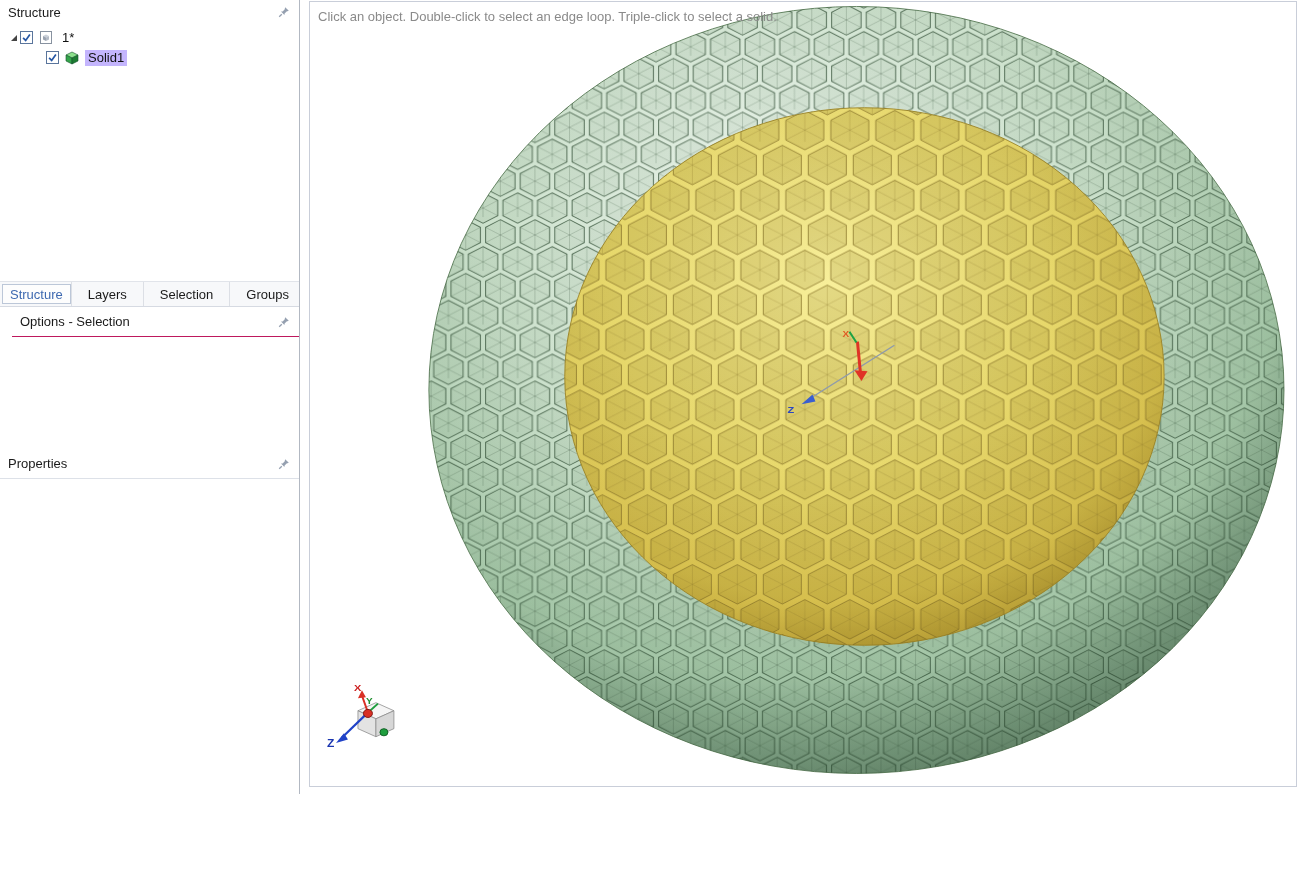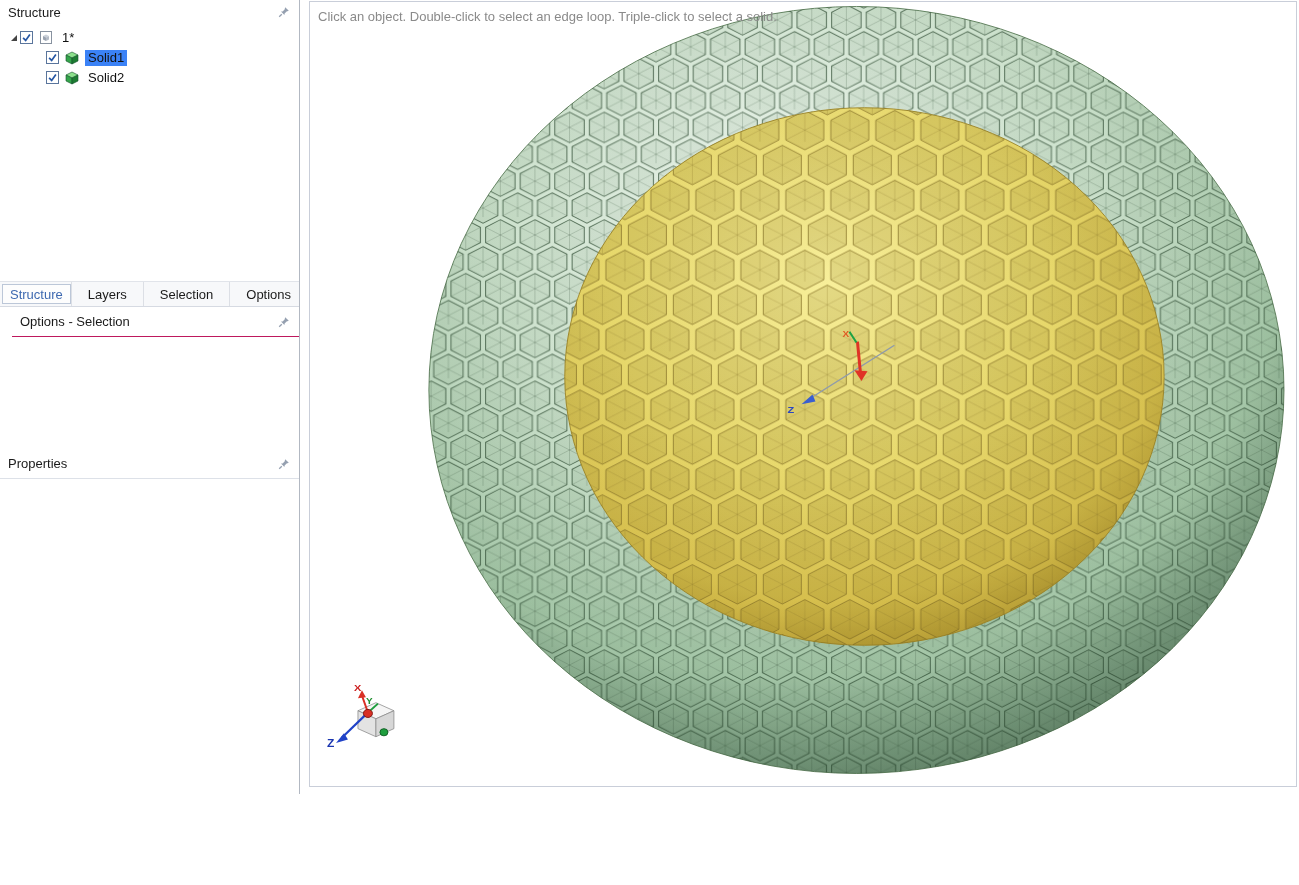--- a/index.html
+++ b/index.html
@@ -19,21 +19,21 @@
 
   .tree { height:257px; padding-top:4px; font-size:13px; color:#111; flex:none; }
   .tree-row { display:flex; align-items:center; height:19px; margin-bottom:1px; }
   .tree-row.root  { padding-left:8px; }
   .tree-row.child { padding-left:46px; }
   .expander { width:12px; display:inline-flex; justify-content:center; }
   .checkbox { width:13px; height:13px; background:#fff; border:1px solid #5a759c;
               display:inline-flex; align-items:center; justify-content:center; margin-right:5px; }
   .tree-icon { width:16px; display:inline-flex; justify-content:center; margin-right:5px; }
   .tree-label { padding:0 3px; line-height:16px; }
-  .tree-label.selected { background:#3b82f6; }
+  .tree-label.selected { background:#c4b5fd; }
 
   .tabbar { height:26px; display:flex; align-items:stretch; background:#f7f8fa;
             border-top:1px solid #e1e4ea; border-bottom:1px solid #d6dae2;
             font-size:13px; flex:none; }
   .tab { display:flex; align-items:center; padding:0 16px; color:#1a1a1a; cursor:pointer; }
   .tab + .tab { border-left:1px solid #dcdfe5; }
   .tab.active { color:#3e69b0; background:#fdfdfd; border:1px solid #bcc7d8;
                 margin:2px 0 2px 2px; padding:0 7px; }
 
   .options-body { height:98px; background:#fff; flex:none; }
@@ -96,42 +96,27 @@
         <span class="tree-icon">
           <svg width="14" height="14" viewBox="0 0 14 14">
             <polygon points="7,1 13,4 7,7 1,4" fill="#8ce08c" stroke="#14532d" stroke-width="0.6"></polygon>
             <polygon points="1,4 7,7 7,13 1,10" fill="#34a44a" stroke="#14532d" stroke-width="0.6"></polygon>
             <polygon points="7,7 13,4 13,10 7,13" fill="#1d7c32" stroke="#14532d" stroke-width="0.6"></polygon>
           </svg>
         </span>
         <span class="tree-label selected">Solid1</span>
       </div>
 
-      <div class="tree-row child">
-        <span class="checkbox">
-          <svg width="11" height="11" viewBox="0 0 13 13">
-            <polyline points="2.5,7 5.5,10 10.5,3" fill="none" stroke="#2456a5" stroke-width="2"></polyline>
-          </svg>
-        </span>
-        <span class="tree-icon">
-          <svg width="14" height="14" viewBox="0 0 14 14">
-            <polygon points="7,1 13,4 7,7 1,4" fill="#8ce08c" stroke="#14532d" stroke-width="0.6"></polygon>
-            <polygon points="1,4 7,7 7,13 1,10" fill="#34a44a" stroke="#14532d" stroke-width="0.6"></polygon>
-            <polygon points="7,7 13,4 13,10 7,13" fill="#1d7c32" stroke="#14532d" stroke-width="0.6"></polygon>
-          </svg>
-        </span>
-        <span class="tree-label">Solid2</span>
-      </div>
     </div>
 
     <div class="tabbar">
       <div class="tab active">Structure</div>
       <div class="tab">Layers</div>
       <div class="tab">Selection</div>
-      <div class="tab">Options</div>
+      <div class="tab">Groups</div>
       <div class="tab">Views</div>
     </div>
 
     <div class="panel-header options">
       <span>Options - Selection</span>
       <span class="pin">
         <svg width="12" height="12" viewBox="0 0 12 12">
           <path d="M7.2 1.2 L10.8 4.8 L8.6 5.4 L6.6 7.4 L6.4 9 L3 5.6 L4.6 5.4 L6.6 3.4 Z" fill="#95a0b0"></path>
           <path d="M3.8 8.2 L1.2 10.8" stroke="#95a0b0" stroke-width="1.3"></path>
         </svg>

